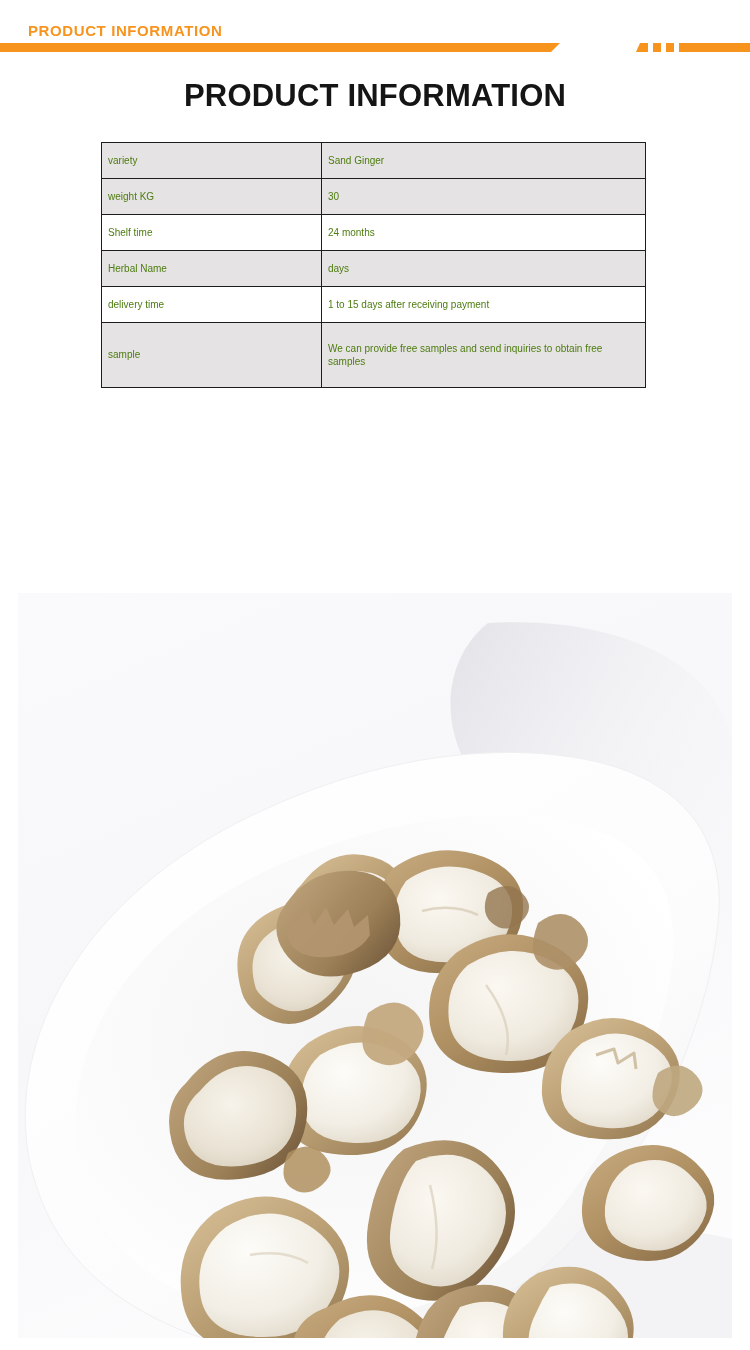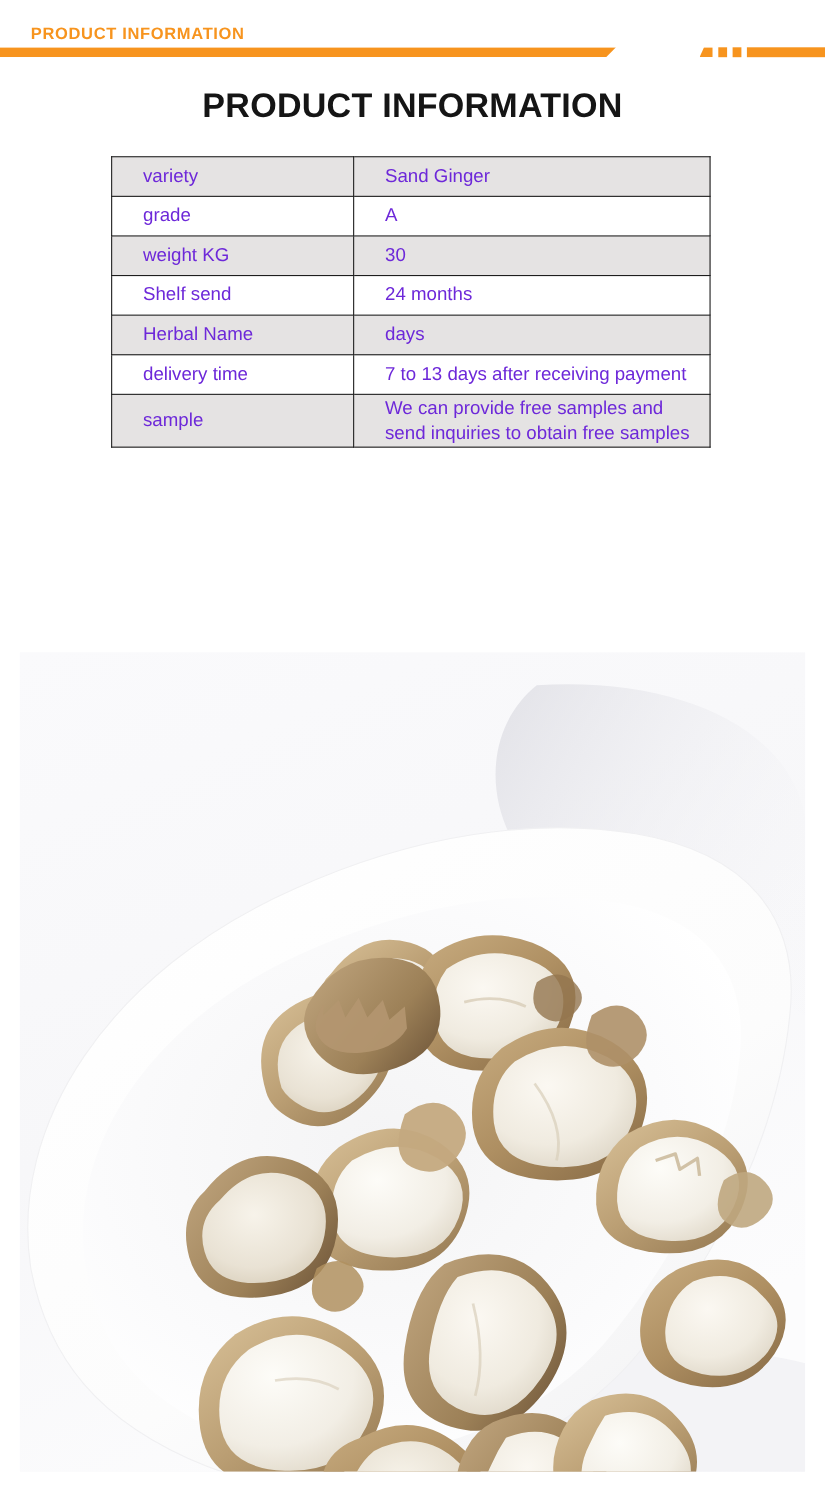--- a/index.html
+++ b/index.html
@@ -50,31 +50,31 @@
   
   #spec-table {
     position:absolute; left:101px; top:142px; width:544px;
     border-collapse:collapse;
     table-layout:fixed;
   }
   #spec-table col.c-key { width:220px; }
   #spec-table col.c-val { width:324px; }
   #spec-table td {
     border:1px solid #1d1d1d;
-    padding:0 0 0 28px;
-    font-size:17px;
-    color:#6d28d9;
+    padding:0 0 0 6px;
+    font-size:10px;
+    color:#4d7c0f;
     vertical-align:middle;
     line-height:1.35;
     font-family:"Liberation Sans", sans-serif;
   }
   #spec-table tr { height:36px; }
   #spec-table tr.shade td { background:#E5E3E3; }
   #spec-table tr.plain td { background:#ffffff; }
-  #spec-table tr.tall { height:48px; }
+  #spec-table tr.tall { height:65px; }
   #spec-table tr.tall td { padding-top:0; padding-bottom:0; }
   #spec-table td.val-multi { padding-right:12px; }
 
   
   #product-photo {
     position:absolute; left:18px; top:593px; width:714px; height:745px;
     overflow:hidden;
     background:#fbfbfc;
   }
   #photo-svg { display:block; width:714px; height:745px; }
@@ -96,39 +96,35 @@
 <table id="spec-table">
   <colgroup>
       <col class="c-key">
       <col class="c-val">
     </colgroup>
   <tbody id="spec-body">
       <tr class="shade">
         <td>variety</td>
         <td>Sand Ginger</td>
       </tr>
-      <tr class="plain">
-        <td>grade</td>
-        <td>A</td>
-      </tr>
       <tr class="shade">
         <td>weight KG</td>
         <td>30</td>
       </tr>
       <tr class="plain">
-        <td>Shelf send</td>
+        <td>Shelf time</td>
         <td>24 months</td>
       </tr>
       <tr class="shade">
         <td>Herbal Name</td>
         <td>days</td>
       </tr>
       <tr class="plain">
         <td>delivery time</td>
-        <td>7 to 13 days after receiving payment</td>
+        <td>1 to 15 days after receiving payment</td>
       </tr>
       <tr class="shade tall">
         <td>sample</td>
         <td class="val-multi">We can provide free samples and send inquiries to obtain free samples</td>
       </tr>
     </tbody>
 </table>
 
 <div id="product-photo">
   <svg id="photo-svg" viewBox="0 0 714 745" preserveAspectRatio="xMidYMid slice">

